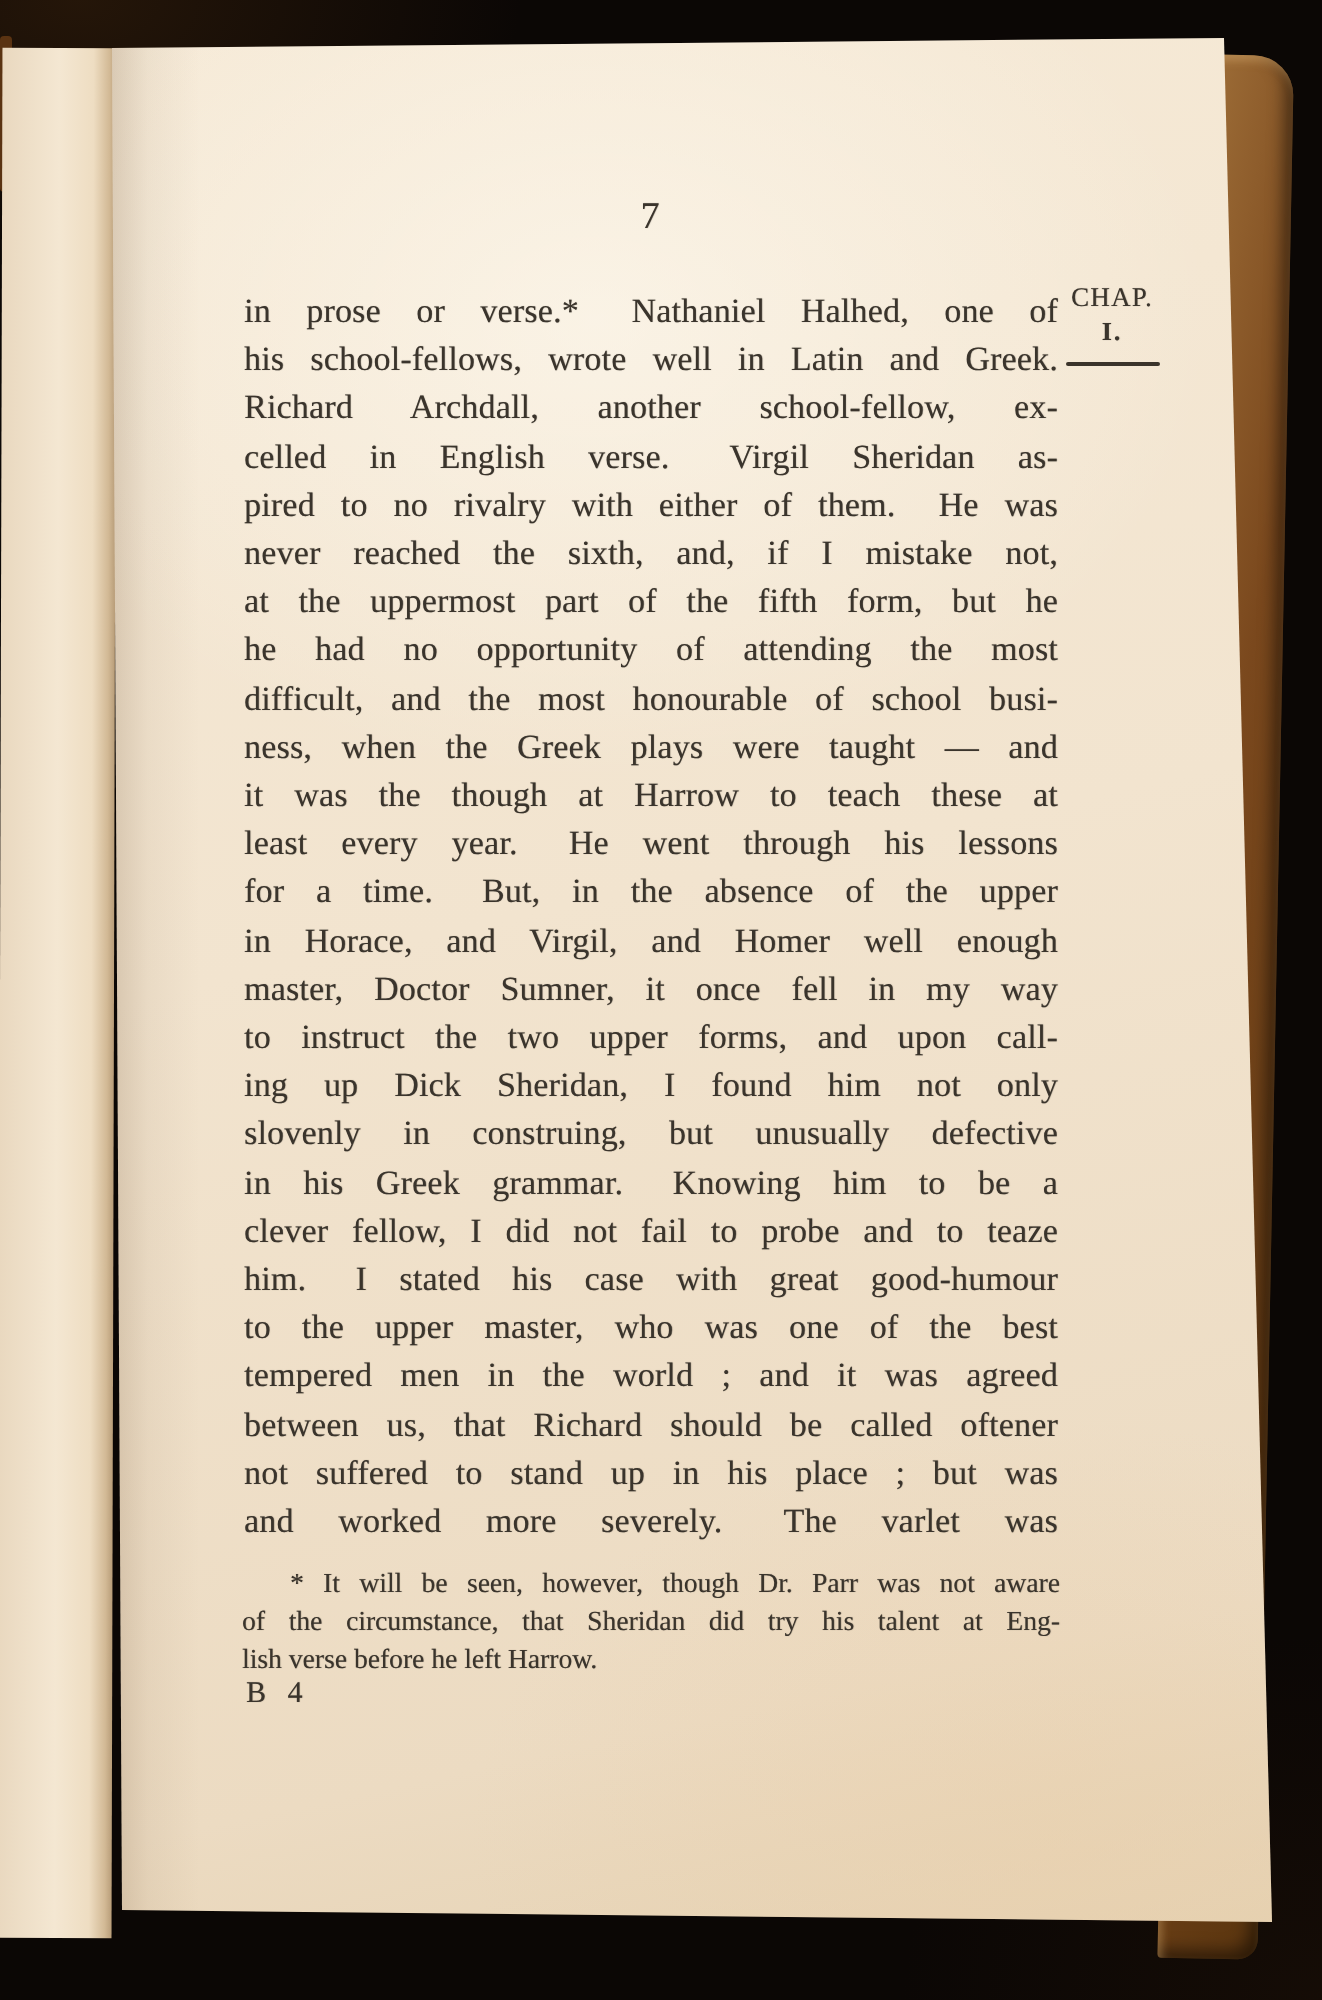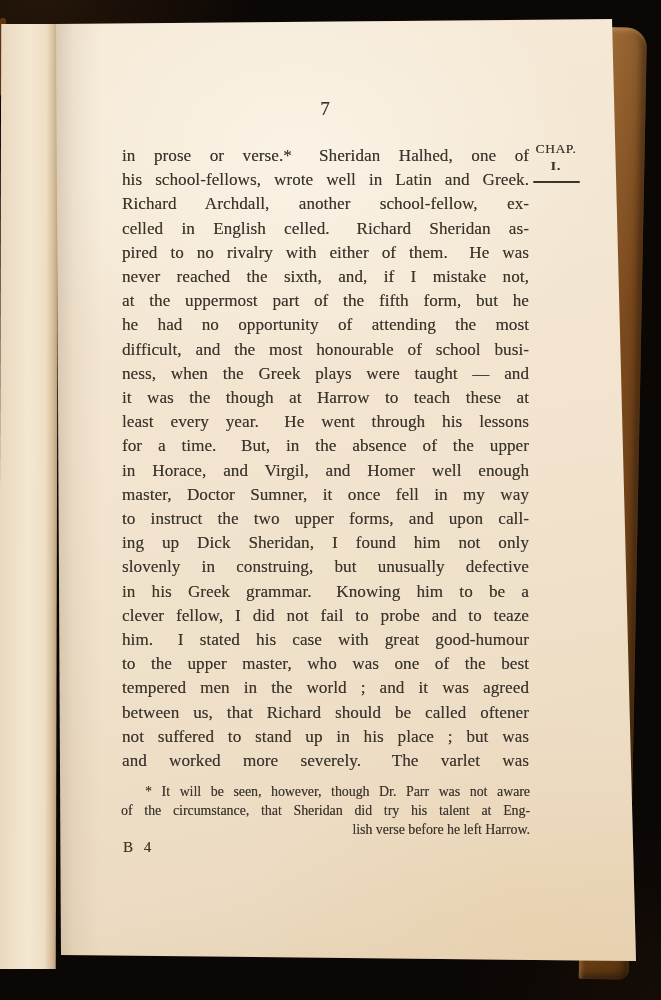--- a/index.html
+++ b/index.html
@@ -67,21 +67,21 @@
     font-size:17px; line-height:24.2px; letter-spacing:0.1px;
   }
   .body-block .line { text-align:justify; text-align-last:justify; }
 
   .footnote {
     position:absolute; left:121px; top:782px; width:409px;
     font-size:13.8px; line-height:19.2px;
   }
   .fn-just { text-align:justify; text-align-last:justify; }
   .fn-indent { text-indent:24px; }
-  .fn-last { text-align:right; }
+  .fn-last { text-align:left; }
 
   .signature {
     position:absolute; left:123px; top:839px; width:405px;
     text-align:left; font-size:15px; letter-spacing:3.5px;
   }
 </style>
 </head>
 <body>
 
 <div class="canvas">
@@ -96,24 +96,24 @@
 
     <div class="pageno ink">7</div>
 
     <div class="chap ink">
       <div class="chap-label">CHAP.</div>
       <div class="chap-num">I.</div>
       <div class="chap-rule"></div>
     </div>
 
     <div class="body-block ink">
-      <div class="line">in prose or verse.*  Sheridan Halhed, one of</div>
+      <div class="line">in prose or verse.*  Nathaniel Halhed, one of</div>
       <div class="line">his school-fellows, wrote well in Latin and Greek.</div>
       <div class="line">Richard Archdall, another school-fellow, ex-</div>
-      <div class="line">celled in English celled.  Richard Sheridan as-</div>
+      <div class="line">celled in English verse.  Virgil Sheridan as-</div>
       <div class="line">pired to no rivalry with either of them.  He was</div>
       <div class="line">never reached the sixth, and, if I mistake not,</div>
       <div class="line">at the uppermost part of the fifth form, but he</div>
       <div class="line">he had no opportunity of attending the most</div>
       <div class="line">difficult, and the most honourable of school busi-</div>
       <div class="line">ness, when the Greek plays were taught — and</div>
       <div class="line">it was the though at Harrow to teach these at</div>
       <div class="line">least every year.  He went through his lessons</div>
       <div class="line">for a time.  But, in the absence of the upper</div>
       <div class="line">in Horace, and Virgil, and Homer well enough</div>

